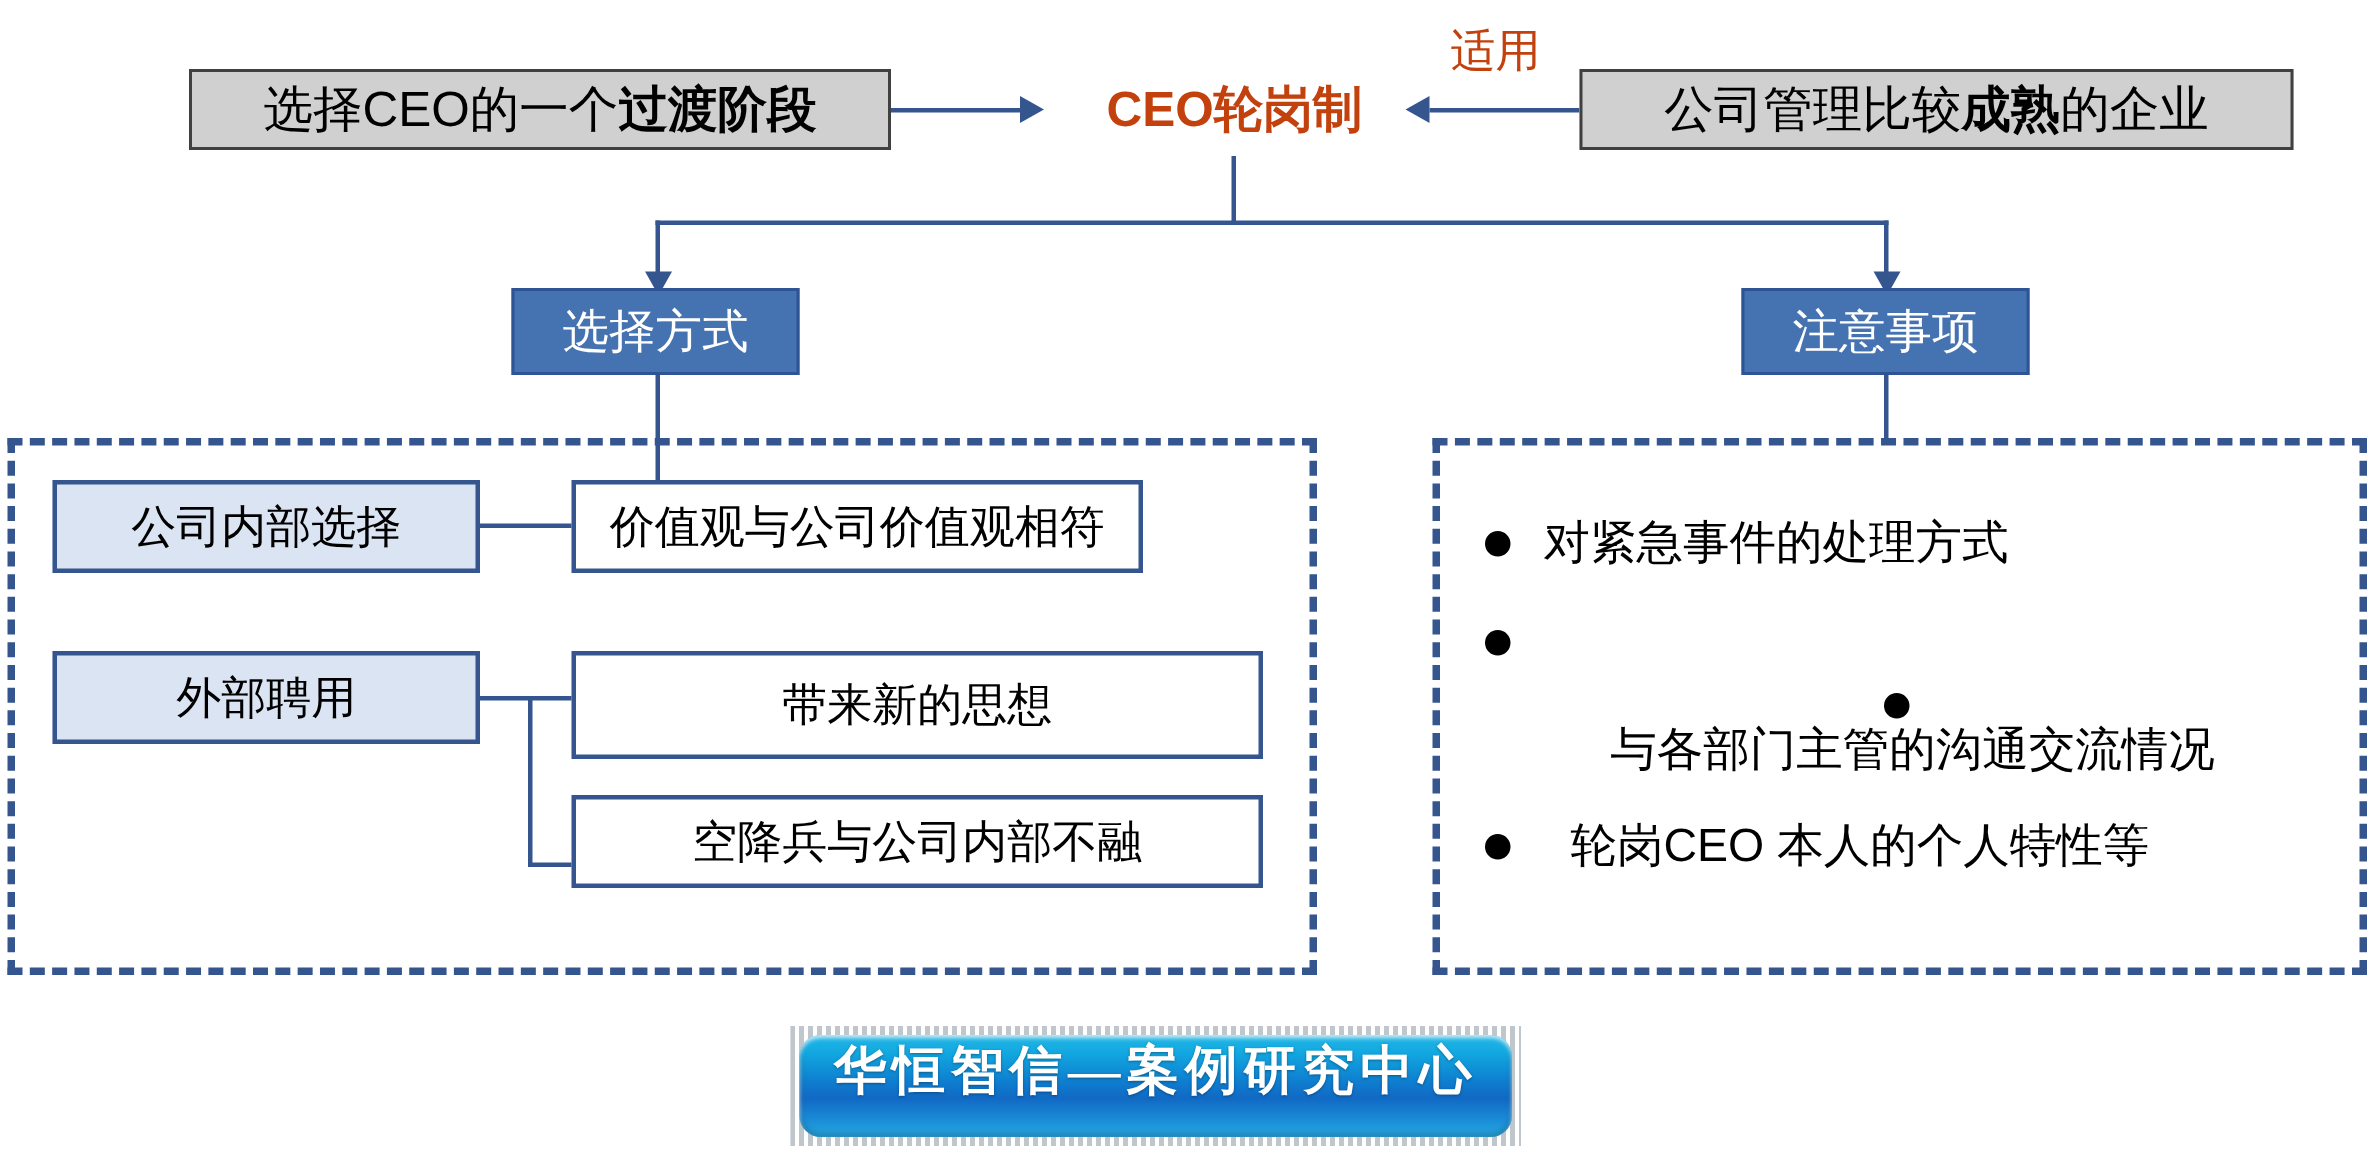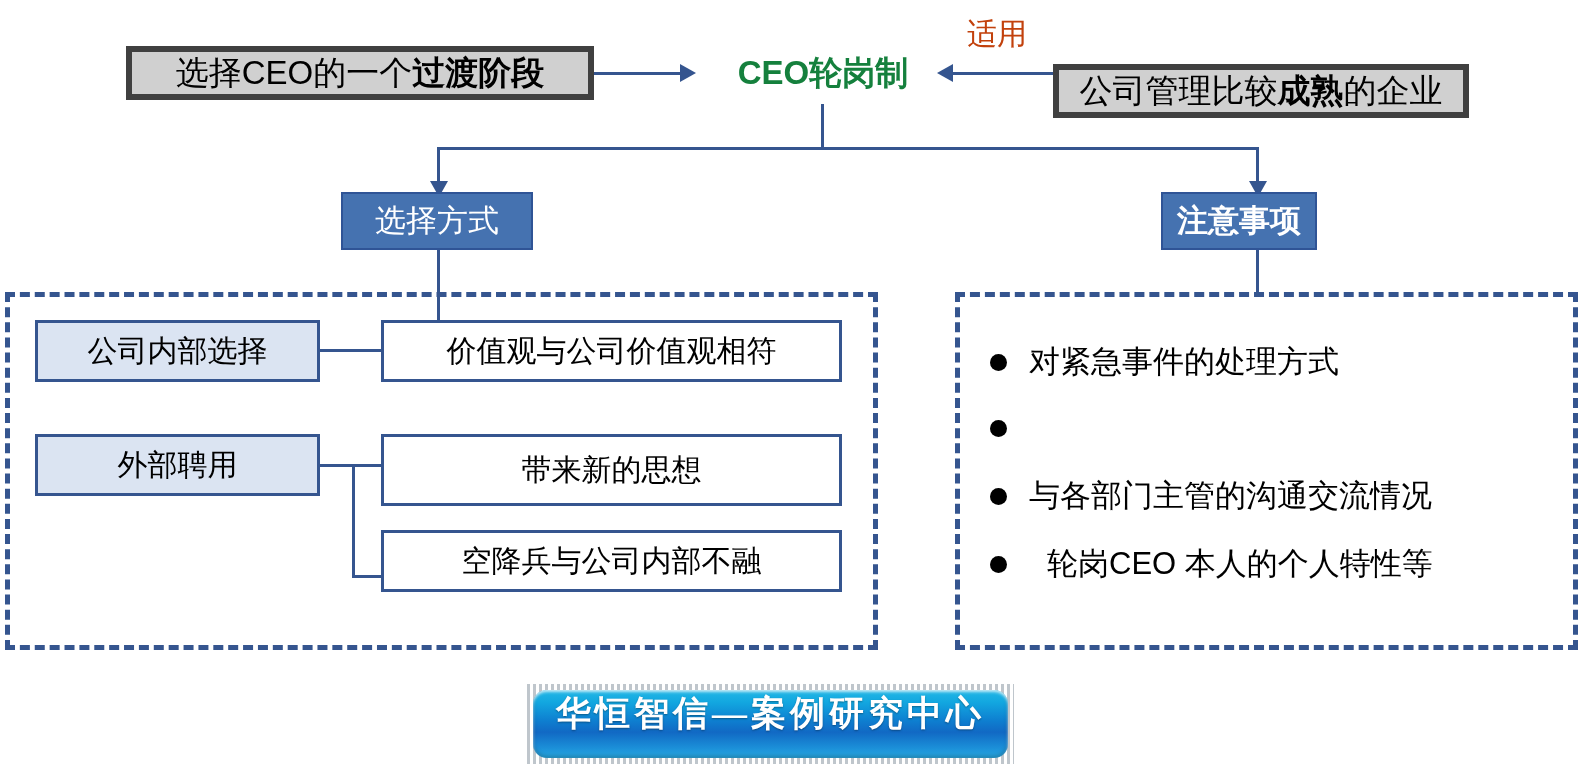--- a/index.html
+++ b/index.html
@@ -9,32 +9,32 @@
     font-family:"Liberation Sans","DejaVu Sans",sans-serif;
     overflow:hidden;
     position:relative;
   }
   #canvas{position:absolute;left:0;top:0;width:1583px;height:779px;}
   .abs{position:absolute;box-sizing:border-box;}
 
   
   .gray-box{
     background:#d0d0d0;
-    border:6px solid #404040;
+    border:2px solid #404040;
     display:flex;align-items:center;justify-content:center;
     color:#000;
     font-size:33px;
     letter-spacing:0px;
     white-space:nowrap;
   }
   .gray-box .bold{font-weight:bold;}
 
   
   .center-title{
-    font-size:33px;font-weight:bold;color:#15803d;
+    font-size:33px;font-weight:bold;color:#c2410c;
     display:flex;align-items:center;justify-content:center;
     white-space:nowrap;
   }
 
   
   .plain-label{
     font-size:30px;color:#c2410c;
     display:flex;align-items:center;justify-content:center;
     white-space:nowrap;
   }
@@ -153,47 +153,47 @@
   <div class="abs hline" style="left:594px;top:72px;width:86px;"></div>
   <div class="abs arrow-right" style="left:680px;top:64px;"></div>
 
   <div class="abs center-title" style="left:715px;top:46px;width:216px;height:54px;">CEO轮岗制</div>
 
   <div class="abs arrow-left" style="left:937px;top:64px;"></div>
   <div class="abs hline" style="left:953px;top:72px;width:100px;"></div>
 
   <div class="abs plain-label" style="left:947px;top:14px;width:100px;height:40px;">适用</div>
 
-  <div class="abs gray-box" style="left:1053px;top:64px;width:416px;height:54px;">
+  <div class="abs gray-box" style="left:1053px;top:46px;width:476px;height:54px;">
     <span>公司管理比较</span>
       <span class="bold">成熟</span>
       <span>的企业</span>
   </div>
 
   <div class="abs vline" style="left:821px;top:104px;height:45px;"></div>
   <div class="abs hline" style="left:437px;top:147px;width:822px;"></div>
   <div class="abs vline" style="left:437px;top:147px;height:38px;"></div>
   <div class="abs arrow-down" style="left:430px;top:181px;"></div>
   <div class="abs vline" style="left:1256px;top:147px;height:38px;"></div>
   <div class="abs arrow-down" style="left:1249px;top:181px;"></div>
 
   <div class="abs blue-box" style="left:341px;top:192px;width:192px;height:58px;">选择方式</div>
 
-  <div class="abs blue-box" style="left:1161px;top:192px;width:156px;height:58px;font-weight:bold;">注意事项</div>
+  <div class="abs blue-box" style="left:1161px;top:192px;width:192px;height:58px;">注意事项</div>
 
   <div class="abs vline" style="left:437px;top:250px;height:90px;"></div>
   <div class="abs vline" style="left:1256px;top:250px;height:42px;"></div>
 
   <div class="abs dashed-panel" style="left:5px;top:292px;width:873px;height:358px;"></div>
 
   <div class="abs lblue-box" style="left:35px;top:320px;width:285px;height:62px;">公司内部选择</div>
 
   <div class="abs lblue-box" style="left:35px;top:434px;width:285px;height:62px;">外部聘用</div>
 
-  <div class="abs white-box" style="left:381px;top:320px;width:461px;height:62px;">价值观与公司价值观相符</div>
+  <div class="abs white-box" style="left:381px;top:320px;width:381px;height:62px;">价值观与公司价值观相符</div>
 
   <div class="abs white-box" style="left:381px;top:434px;width:461px;height:72px;">带来新的思想</div>
 
   <div class="abs white-box" style="left:381px;top:530px;width:461px;height:62px;">空降兵与公司内部不融</div>
 
   <div class="abs hline" style="left:320px;top:349px;width:61px;"></div>
 
   <div class="abs hline" style="left:320px;top:464px;width:61px;"></div>
   <div class="abs vline" style="left:352px;top:464px;height:113px;"></div>
   <div class="abs hline" style="left:352px;top:575px;width:29px;"></div>
@@ -201,21 +201,21 @@
   <div class="abs dashed-panel" style="left:955px;top:292px;width:623px;height:358px;"></div>
 
   <div class="abs" style="left:990px;top:330px;width:570px;height:290px;">
     <div class="bullet-row" style="height:64px;">
       <span class="bullet-dot"></span>
       <span>对紧急事件的处理方式</span>
     </div>
     <div class="bullet-row" style="height:68px;">
       <span class="bullet-dot"></span>
     </div>
-    <div class="bullet-row" style="height:68px;">
+    <div class="bullet-row" style="height:68px;flex-direction:column;">
       <span class="bullet-dot"></span>
       <span>与各部门主管的沟通交流情况</span>
     </div>
     <div class="bullet-row" style="height:68px;gap:18px;">
       <span class="bullet-dot"></span>
       <span>轮岗CEO 本人的个人特性等</span>
     </div>
   </div>
 
   <div class="abs banner-wrap" style="left:527px;top:684px;width:487px;height:80px;">

